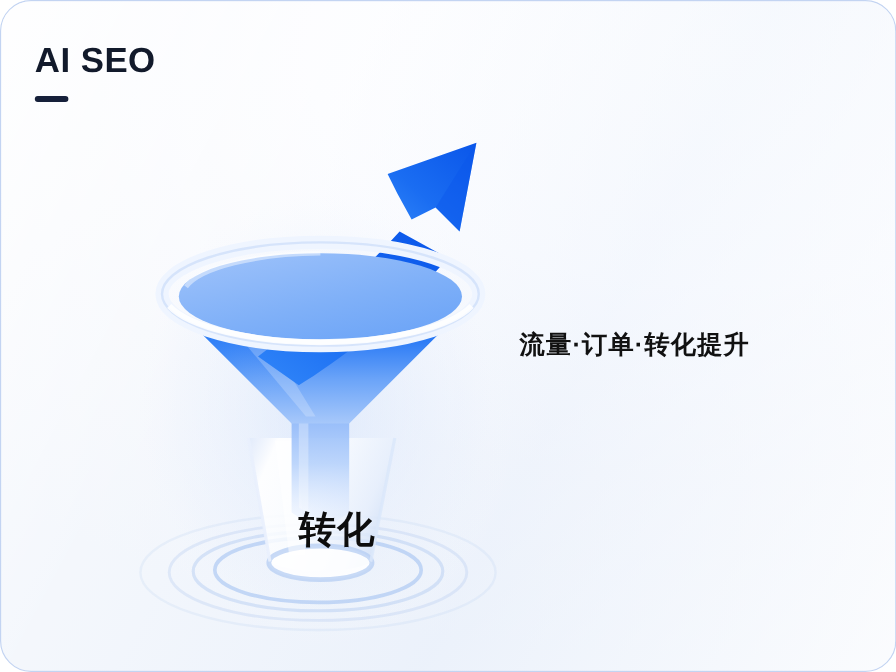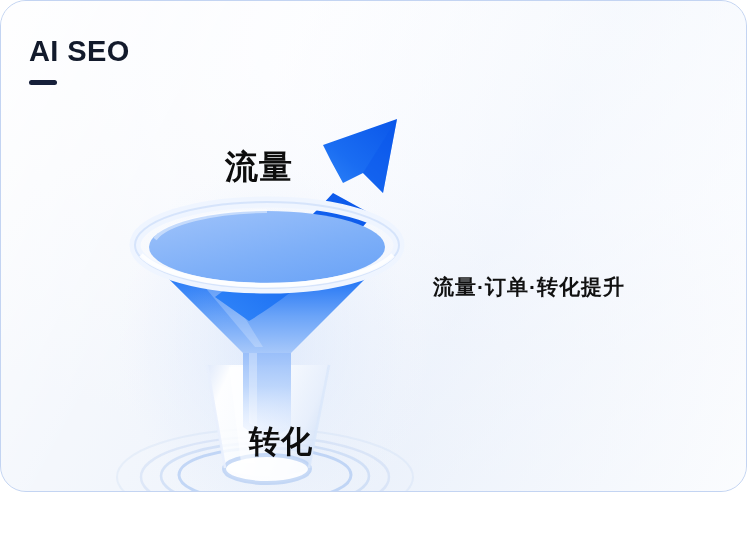--- a/index.html
+++ b/index.html
@@ -5,21 +5,21 @@
 <style>
   html,body{margin:0;padding:0;}
   body{
     width:747px;height:560px;
     background:#ffffff;
     font-family:"Liberation Sans","DejaVu Sans",sans-serif;
     overflow:hidden;
   }
   #card{
     position:relative;
-    width:747px;height:492px;
+    width:747px;height:560px;
     box-sizing:border-box;
     border-radius:26px;
     border:1.5px solid #c3d4f2;
     background:
       radial-gradient(120% 90% at 80% 8%, #ffffff 0%, #fbfcff 38%, #f3f6fc 70%, #eef3fb 100%),
       linear-gradient(150deg,#fdfeff 0%,#f4f7fd 60%,#eaf0fa 100%);
     overflow:hidden;
   }
   
   #sheen{
@@ -206,16 +206,15 @@
 
       <g>
         <path d="M118 200
                  C 146 180, 186 148, 222 110
                  L 250 126
                  C 214 168, 172 202, 146 218
                  Z" fill="url(#gArrow)" opacity="0.0"></path>
       </g>
     </svg>
 
-    <div class="art-label" id="label-traffic" style="left:128px;top:48px;">流量</div>
     <div class="art-label" id="label-conversion" style="left:128px;top:324px;">转化</div>
   </div>
 </div>
 
 </body></html>

